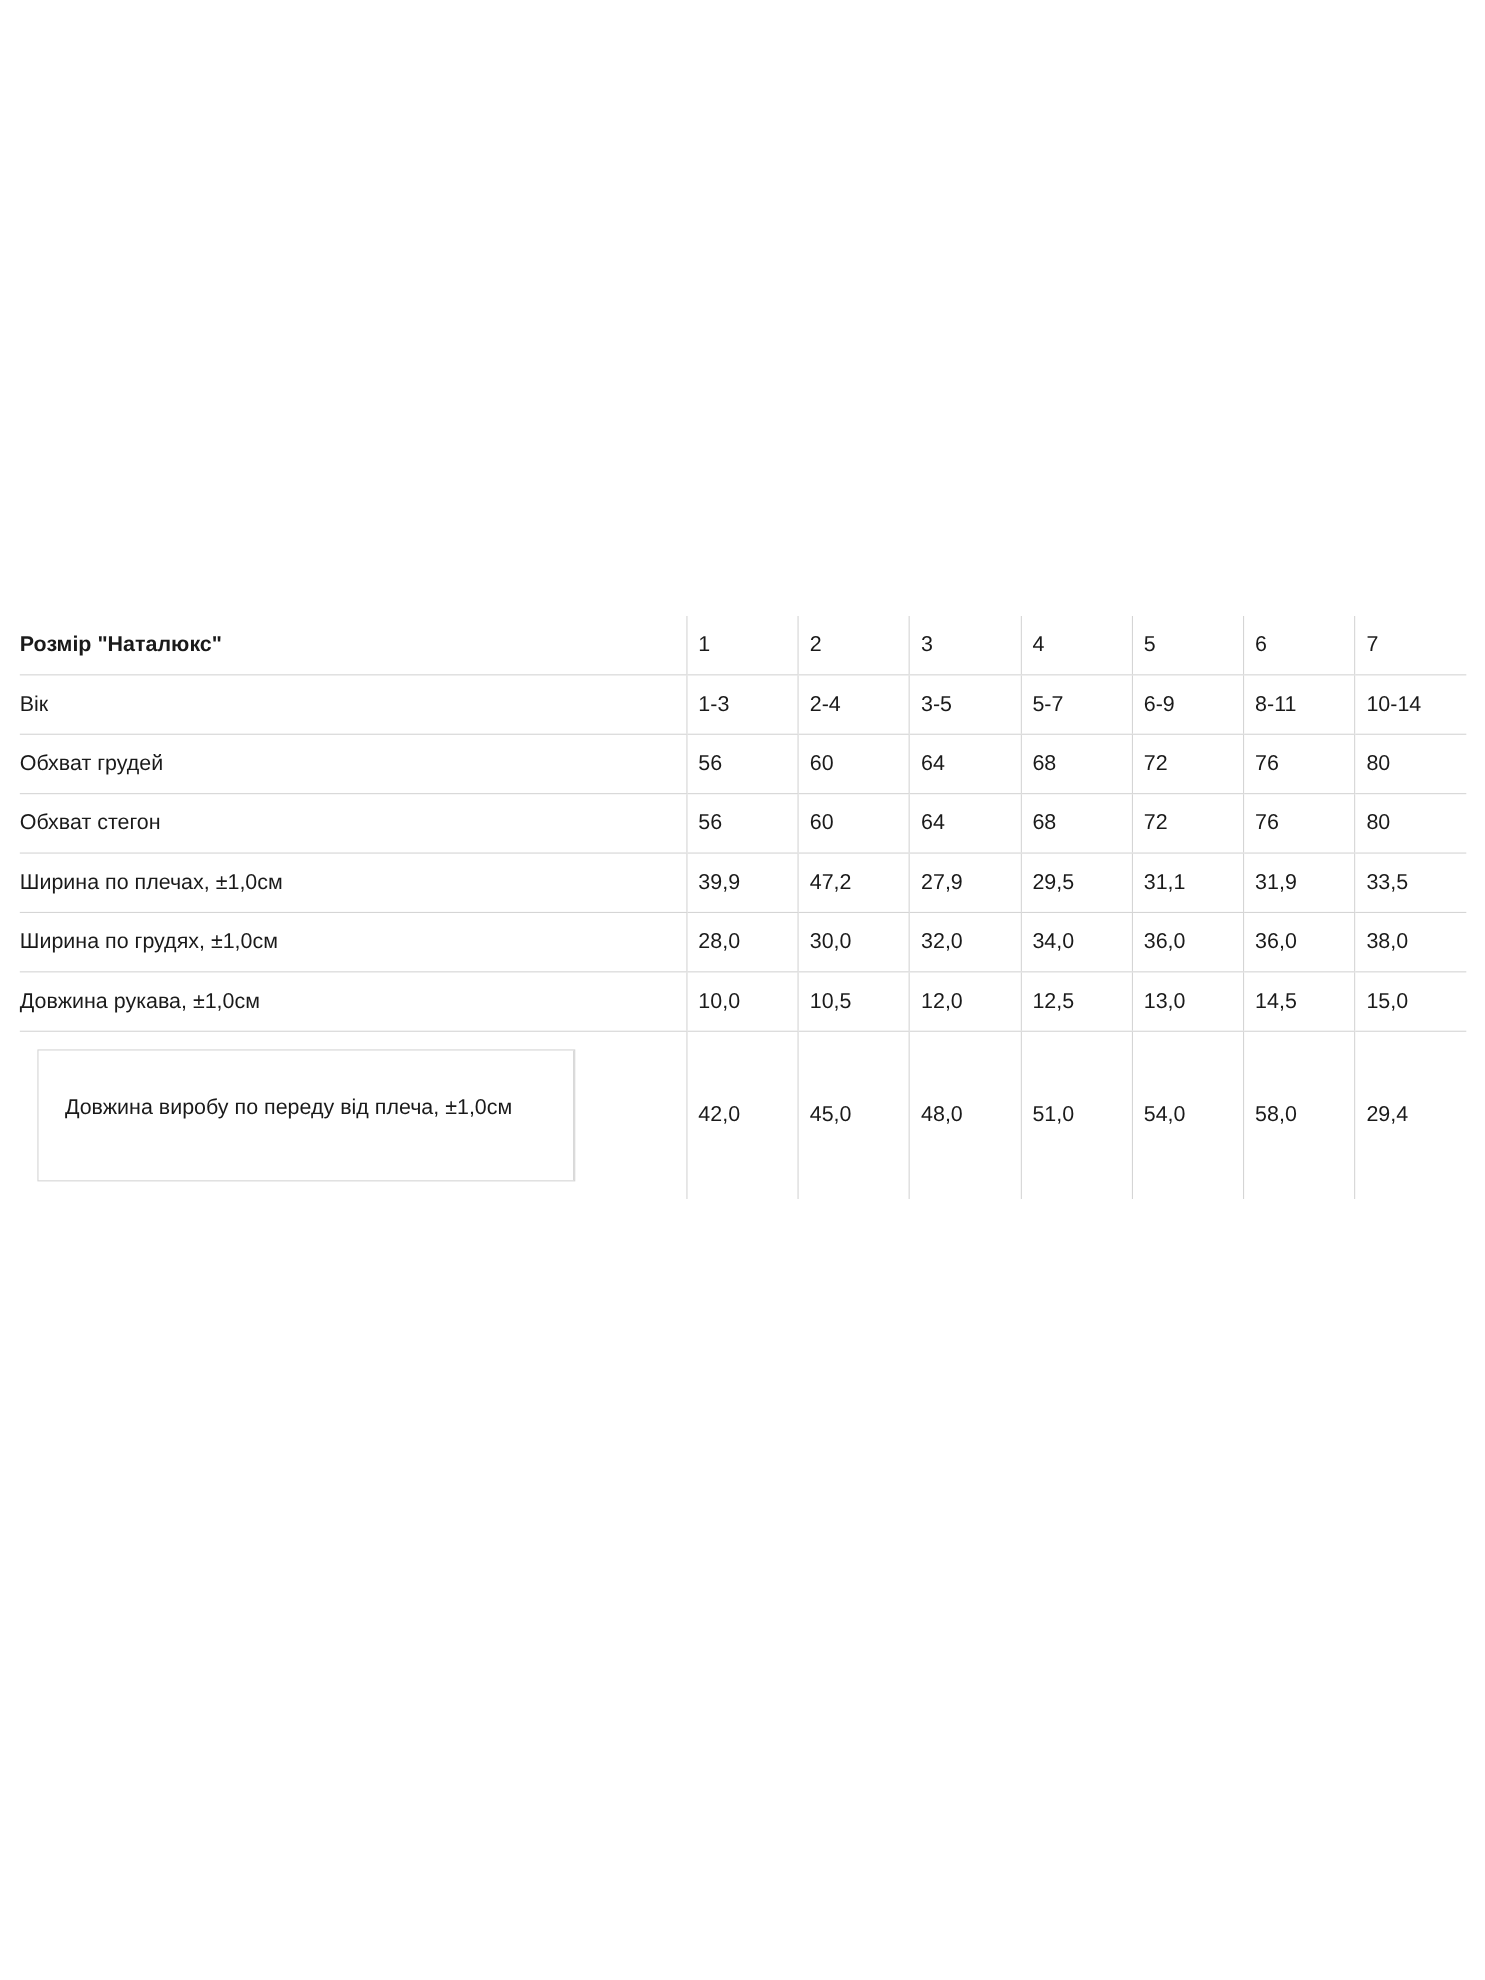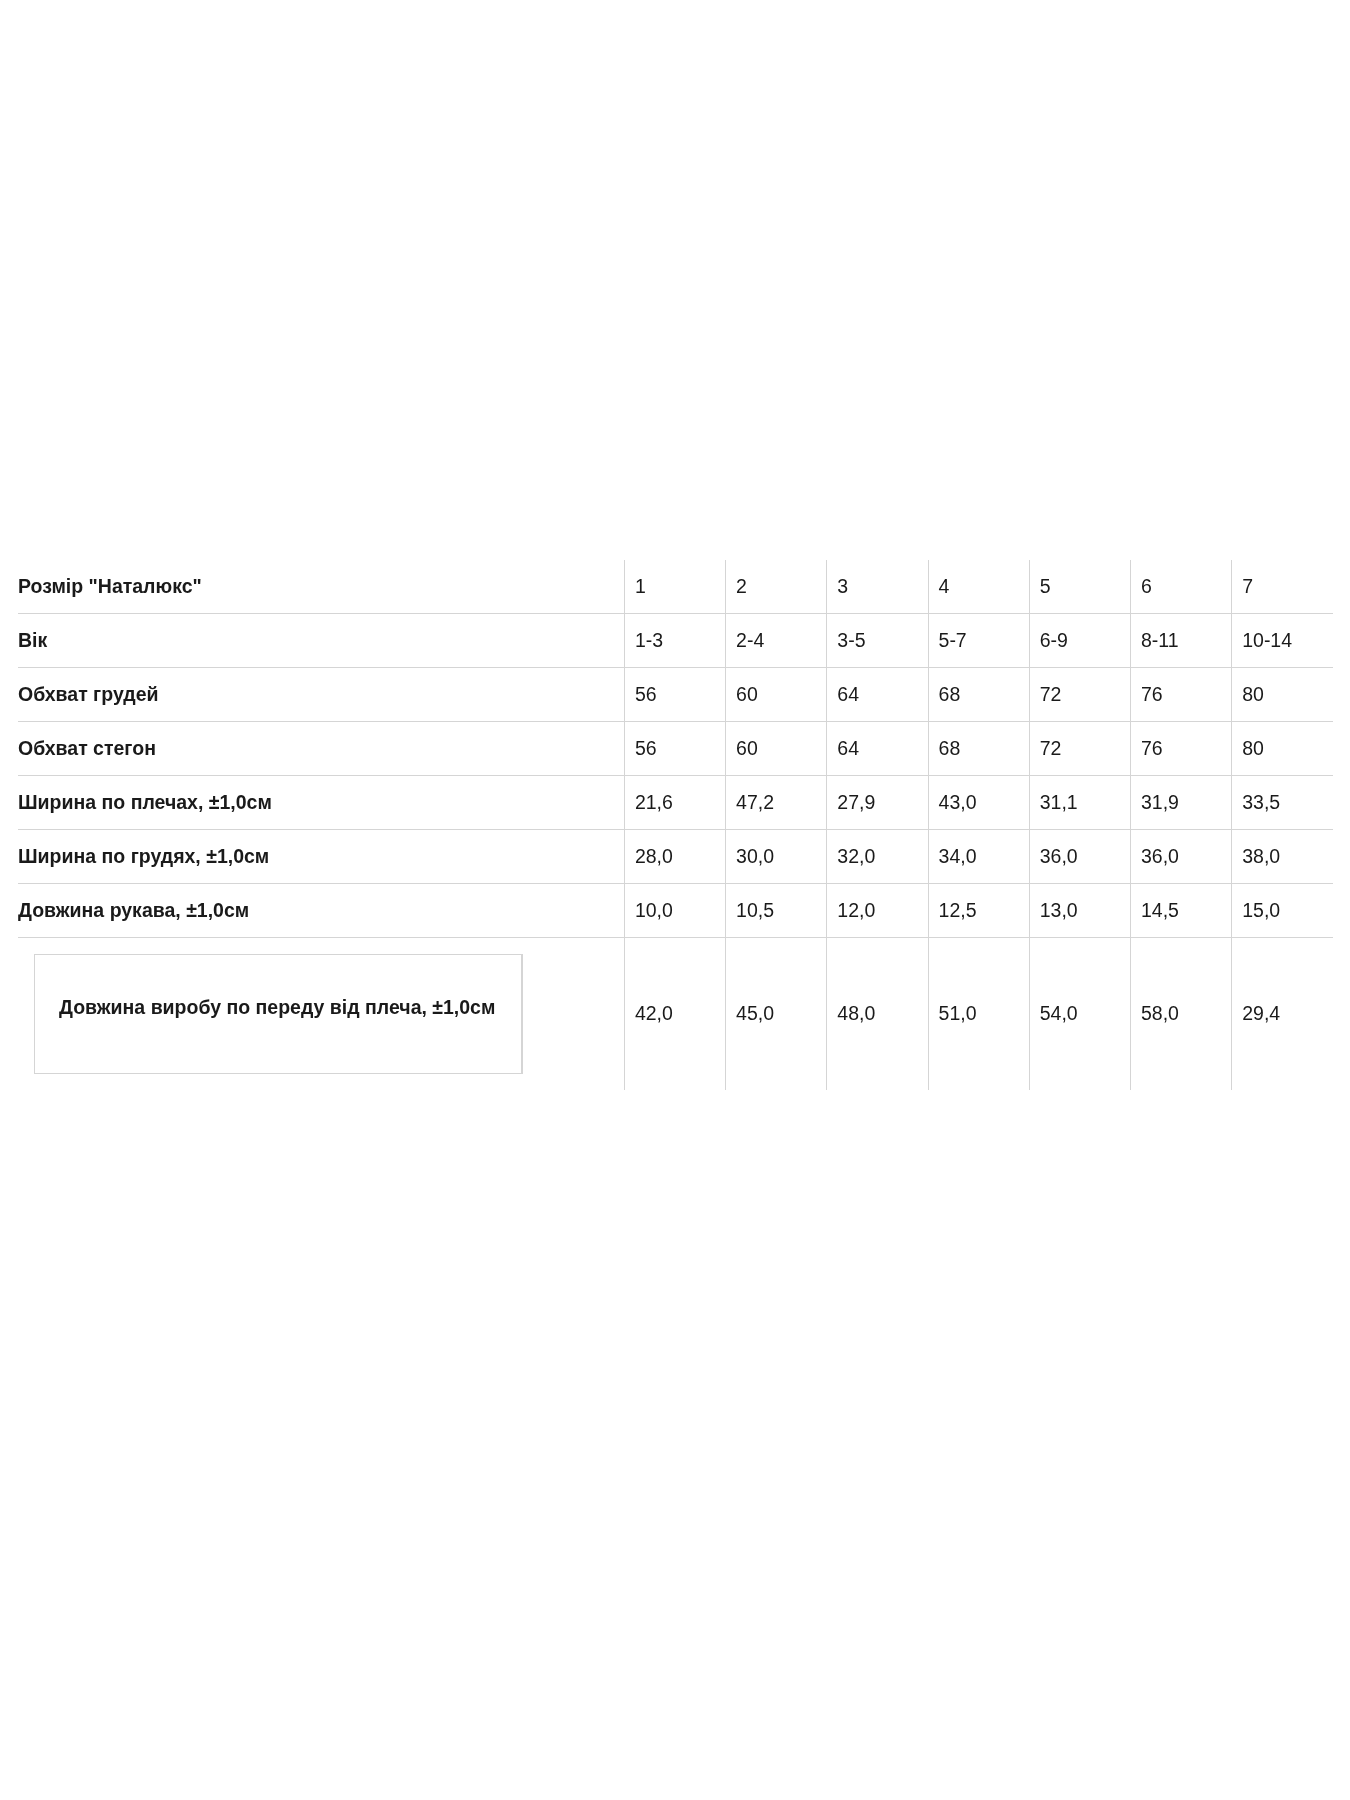--- a/index.html
+++ b/index.html
@@ -52,21 +52,21 @@
     background: #ffffff;
     box-sizing: border-box;
   }
 
   
   table.size-table td.label,
   table.size-table th.label {
     border-left: none;
     padding-left: 0;
     width: 605px;
-    font-weight: bold;
+    font-weight: normal;
   }
 
   table.size-table thead th.label {
     font-weight: bold;
   }
 
   table.size-table thead th.size-col {
     font-weight: normal;
   }
 
@@ -156,24 +156,24 @@
           <td class="size-col">56</td>
           <td class="size-col">60</td>
           <td class="size-col">64</td>
           <td class="size-col">68</td>
           <td class="size-col">72</td>
           <td class="size-col">76</td>
           <td class="size-col">80</td>
         </tr>
         <tr>
           <td class="label">Ширина по плечах, ±1,0см</td>
-          <td class="size-col">21,6</td>
+          <td class="size-col">39,9</td>
           <td class="size-col">47,2</td>
           <td class="size-col">27,9</td>
-          <td class="size-col">43,0</td>
+          <td class="size-col">29,5</td>
           <td class="size-col">31,1</td>
           <td class="size-col">31,9</td>
           <td class="size-col">33,5</td>
         </tr>
         <tr>
           <td class="label">Ширина по грудях, ±1,0см</td>
           <td class="size-col">28,0</td>
           <td class="size-col">30,0</td>
           <td class="size-col">32,0</td>
           <td class="size-col">34,0</td>

